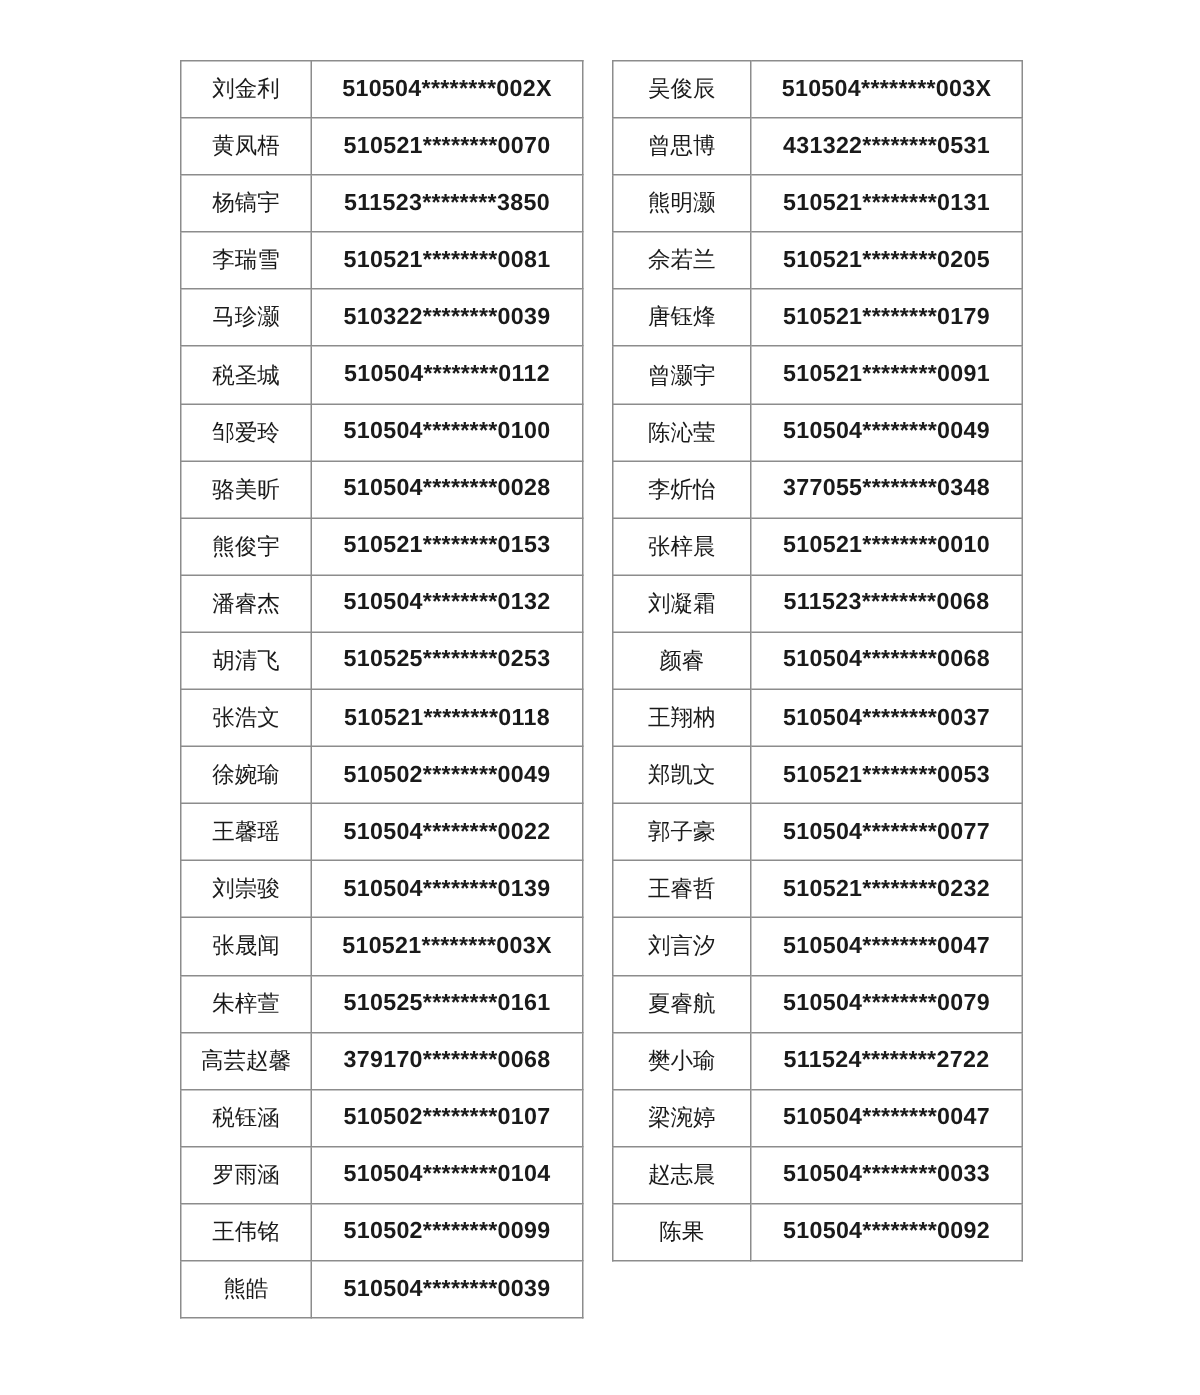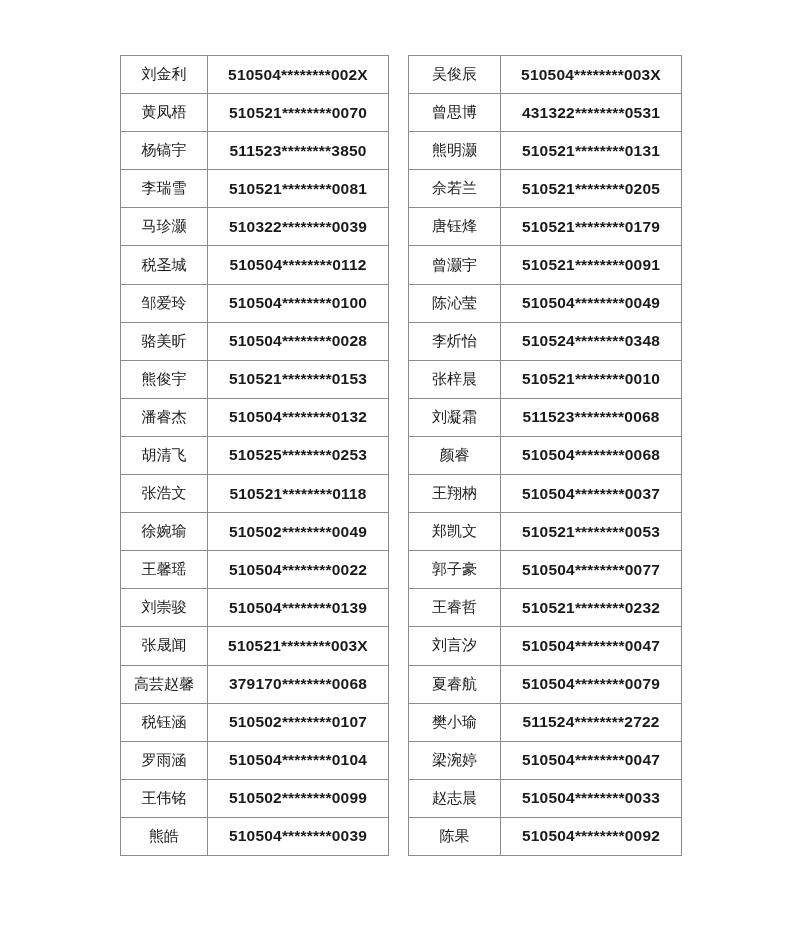--- a/index.html
+++ b/index.html
@@ -10,21 +10,21 @@
       height: 930px;
       overflow: hidden;
     }
     body {
       position: relative;
       font-family: "DejaVu Sans", "Liberation Sans", sans-serif;
       color: #1a1a1a;
     }
     .tbl {
       position: absolute;
-      top: 55px;
+      top: 40px;
       border-collapse: collapse;
       table-layout: fixed;
       border-radius: 23px;
     }
     .tbl td {
       border: 1px solid #8c8c8c;
       height: 37.1px;
       padding: 0;
       text-align: center;
       vertical-align: middle;
@@ -116,20 +116,24 @@
       </tr>
       <tr>
         <td class="name">刘崇骏</td>
         <td class="id">510504********0139</td>
       </tr>
       <tr>
         <td class="name">张晟闻</td>
         <td class="id">510521********003X</td>
       </tr>
       <tr>
+        <td class="name">朱梓萱</td>
+        <td class="id">510525********0161</td>
+      </tr>
+      <tr>
         <td class="name">高芸赵馨</td>
         <td class="id">379170********0068</td>
       </tr>
       <tr>
         <td class="name">税钰涵</td>
         <td class="id">510502********0107</td>
       </tr>
       <tr>
         <td class="name">罗雨涵</td>
         <td class="id">510504********0104</td>
@@ -174,21 +178,21 @@
       <tr>
         <td class="name">曾灏宇</td>
         <td class="id">510521********0091</td>
       </tr>
       <tr>
         <td class="name">陈沁莹</td>
         <td class="id">510504********0049</td>
       </tr>
       <tr>
         <td class="name">李炘怡</td>
-        <td class="id">510524********0348</td>
+        <td class="id">377055********0348</td>
       </tr>
       <tr>
         <td class="name">张梓晨</td>
         <td class="id">510521********0010</td>
       </tr>
       <tr>
         <td class="name">刘凝霜</td>
         <td class="id">511523********0068</td>
       </tr>
       <tr>

